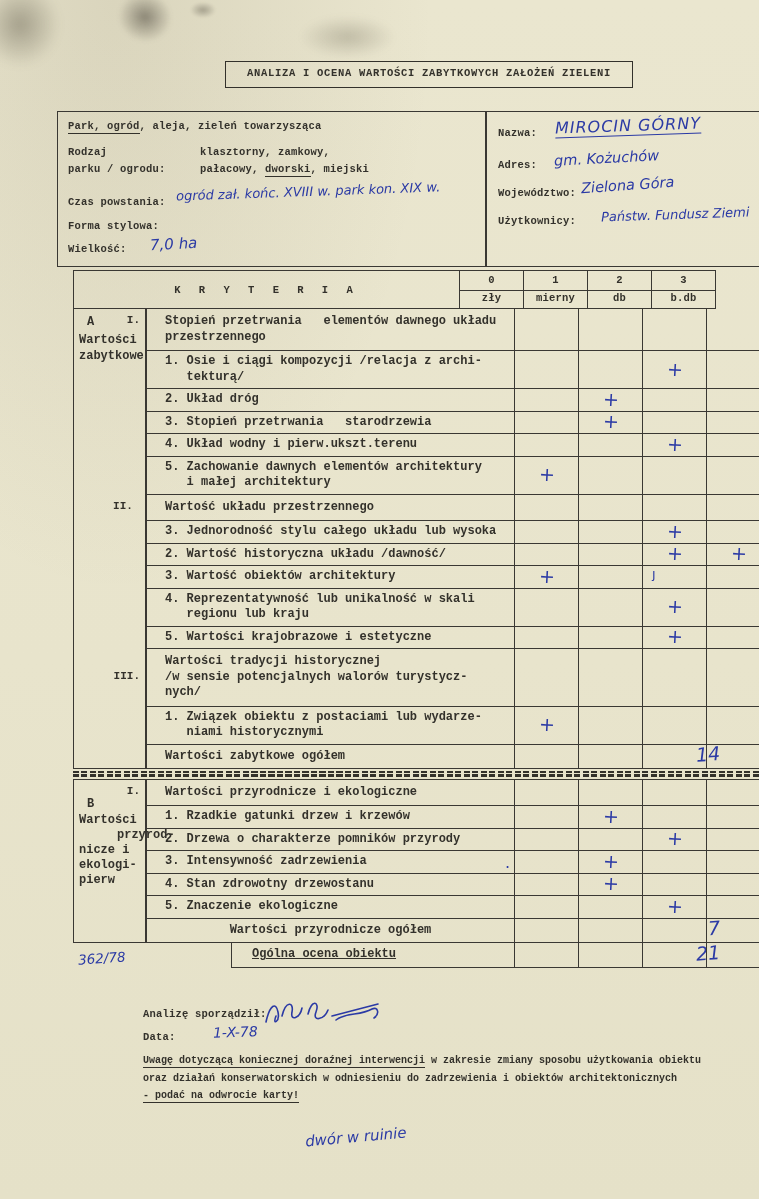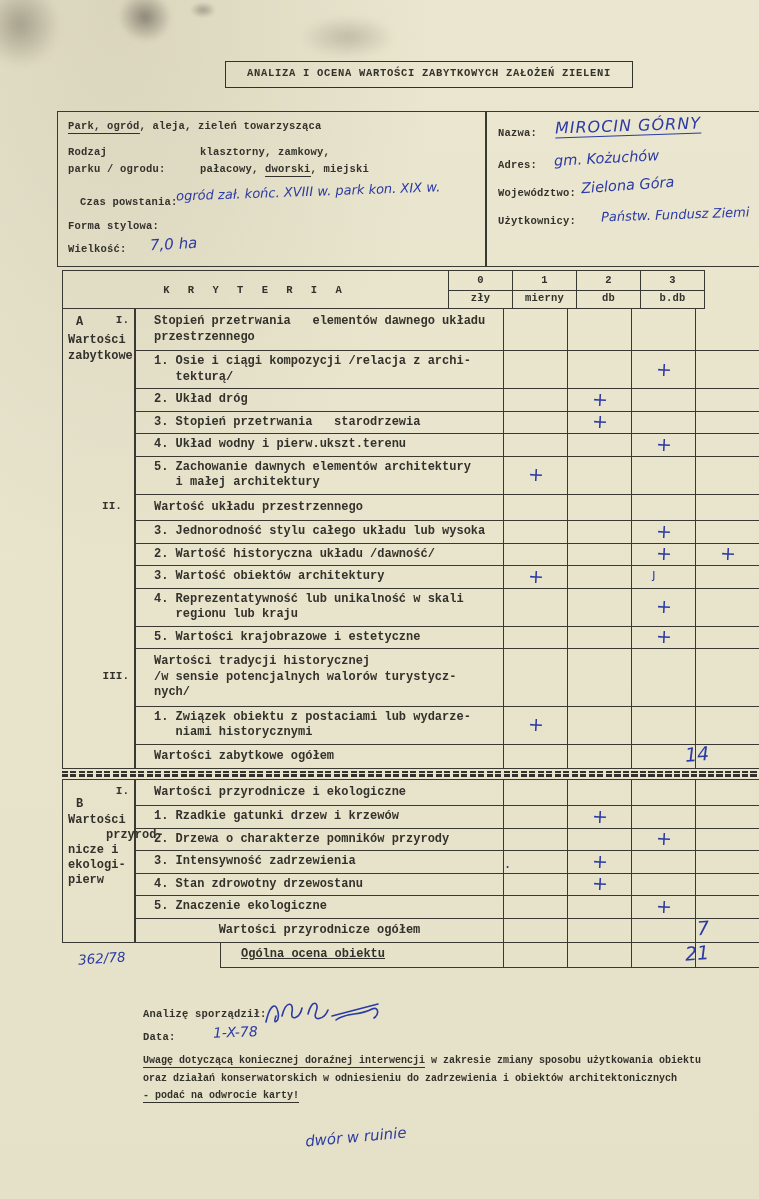--- a/index.html
+++ b/index.html
@@ -28,21 +28,21 @@
 
   
   .title-box{left:225px;top:61px;width:406px;height:25px;border:1.7px solid #33312b;
     text-align:center;line-height:22px;font-size:10.5px;font-weight:700;letter-spacing:.7px;}
 
   
   .info-box{left:57px;top:111px;width:702px;height:154px;border:1.8px solid #3a3833;border-right:none;}
   .info-divider{position:absolute;left:427px;top:0;width:1.8px;height:100%;background:#3a3833;}
 
   
-  .table-wrap{left:62px;top:270px;width:643px;}
+  .table-wrap{left:73px;top:270px;width:643px;}
   .thead{display:flex;border:1.8px solid #3a3833;}
   .kry{flex:1;display:flex;align-items:center;justify-content:center;letter-spacing:6px;}
   .colhead{width:64px;flex:0 0 64px;border-left:1.6px solid #3a3833;box-sizing:border-box;}
   .colhead .num{height:19px;line-height:19px;text-align:center;border-bottom:1.6px solid #3a3833;}
   .colhead .nm{height:17px;line-height:15px;text-align:center;}
   .section{position:relative;}
   .side{position:absolute;left:0;top:0;bottom:0;width:73px;border:1.6px solid #3a3833;border-top:none;box-sizing:border-box;}
   .section-b .side{border-top:1.6px solid #3a3833;}
   .rows{margin-left:73px;width:625px;}
   .trow{display:flex;border:1.6px solid #3a3833;border-top:none;box-sizing:border-box;}
@@ -80,21 +80,21 @@
 <div class="abs info-box">
   <div class="info-divider"></div>
 
   <div class="abs t" style="left:10px;top:8px;"><span class="ul">Park, ogród</span><span>, aleja, zieleń towarzysząca</span></div>
 
   <div class="abs t" style="left:10px;top:34px;">Rodzaj</div>
   <div class="abs t" style="left:142px;top:34px;">klasztorny, zamkowy,</div>
   <div class="abs t" style="left:10px;top:51px;">parku / ogrodu:</div>
   <div class="abs t" style="left:142px;top:51px;"><span>pałacowy, </span><span class="ul">dworski</span><span>, miejski</span></div>
 
-  <div class="abs t" style="left:10px;top:84px;margin-left:12px;">Czas powstania:</div>
+  <div class="abs t" style="left:10px;top:84px;">Czas powstania:</div>
   <div class="abs ink" style="left:118px;top:72px;font-size:13px;transform:rotate(-2deg);">ogród zał. końc. XVIII w. park kon. XIX w.</div>
 
   <div class="abs t" style="left:10px;top:108px;">Forma stylowa:</div>
 
   <div class="abs t" style="left:10px;top:131px;">Wielkość:</div>
   <div class="abs ink" style="left:92px;top:123px;font-size:15px;transform:rotate(-3deg);">7,0 ha</div>
 
   <div class="abs t" style="left:440px;top:15px;">Nazwa:</div>
   <div class="abs ink" style="left:497px;top:4px;font-size:16px;letter-spacing:1px;transform:rotate(-2deg);border-bottom:1.5px solid var(--ink);">MIROCIN GÓRNY</div>
 

